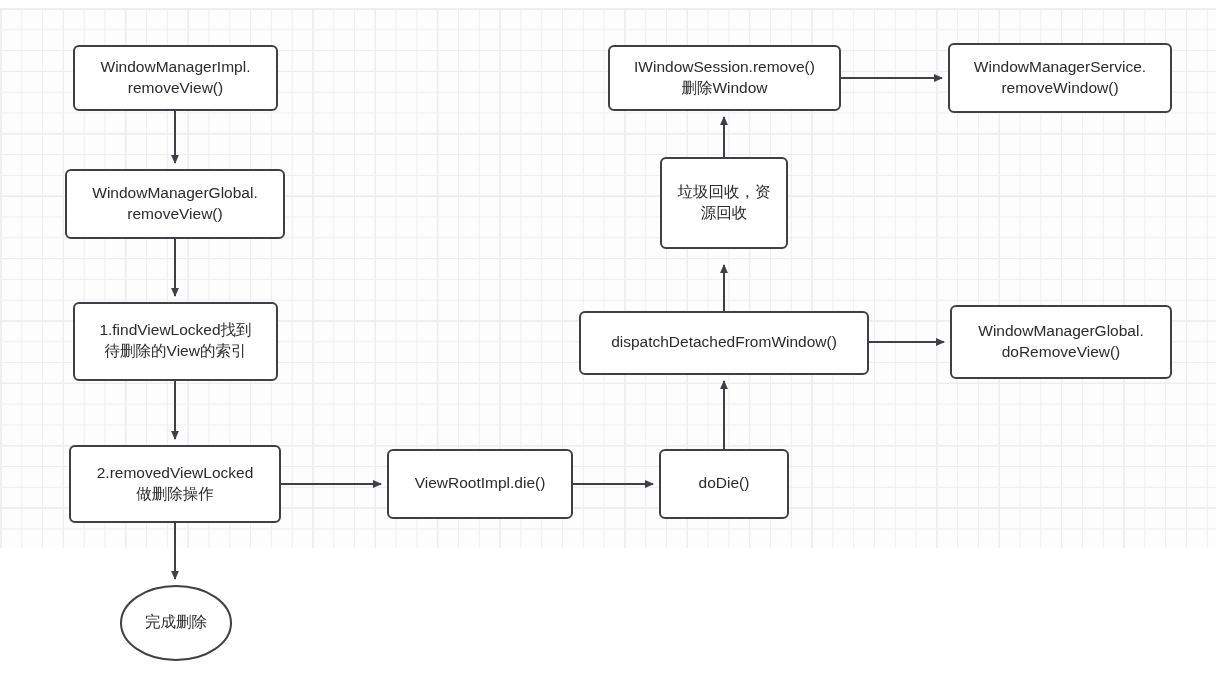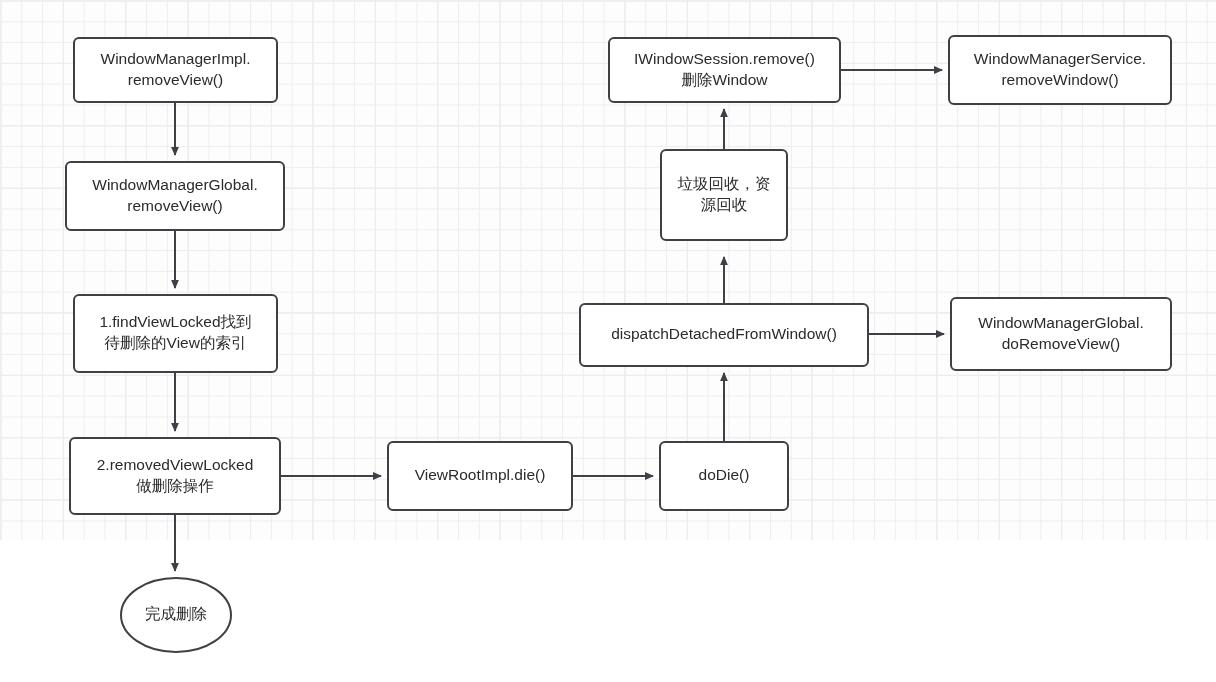--- a/index.html
+++ b/index.html
@@ -22,20 +22,21 @@
       linear-gradient(to right, #eeeeee 1px, transparent 1px),
       linear-gradient(to bottom, #eeeeee 1px, transparent 1px),
       linear-gradient(to right, #e3e3e3 1px, transparent 1px),
       linear-gradient(to bottom, #e3e3e3 1px, transparent 1px);
     background-size:
       20.8px 20.8px,
       20.8px 20.8px,
       62.4px 62.4px,
       62.4px 62.4px;
     background-position: 0.5px 0.5px, 0.5px 0.5px, 0.5px 0.5px, 0.5px 0.5px;
+    margin-top: 8px;
   }
   svg#flow {
     position: absolute;
     left: 0;
     top: 0;
     width: 1216px;
     height: 682px;
   }
   .node-shape {
     fill: #ffffff;

